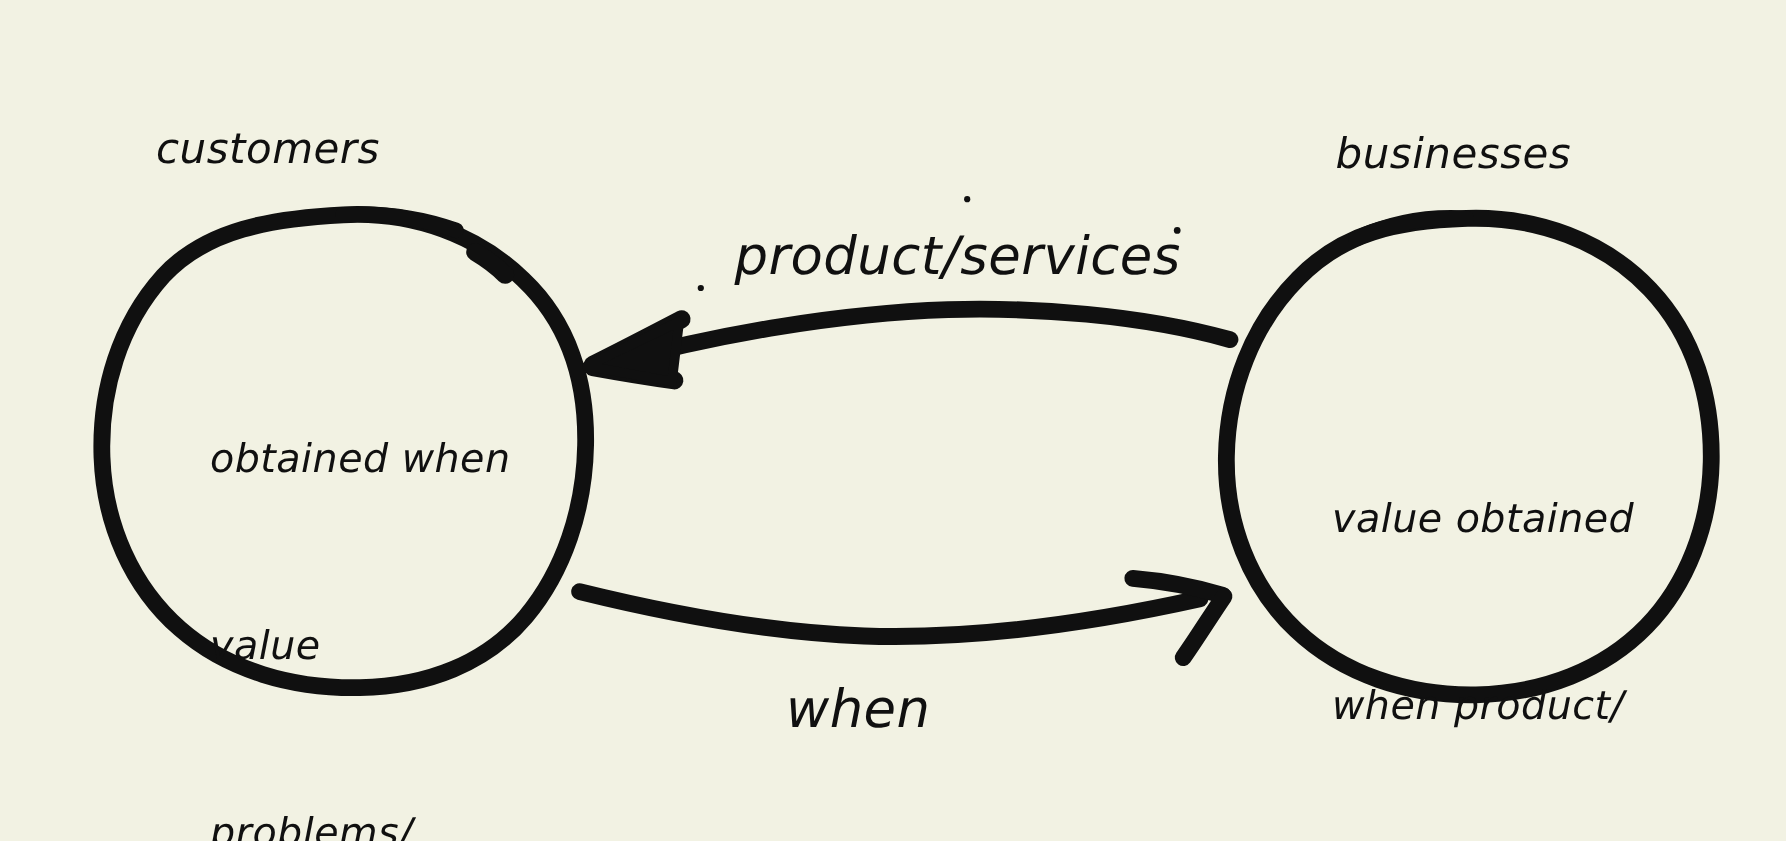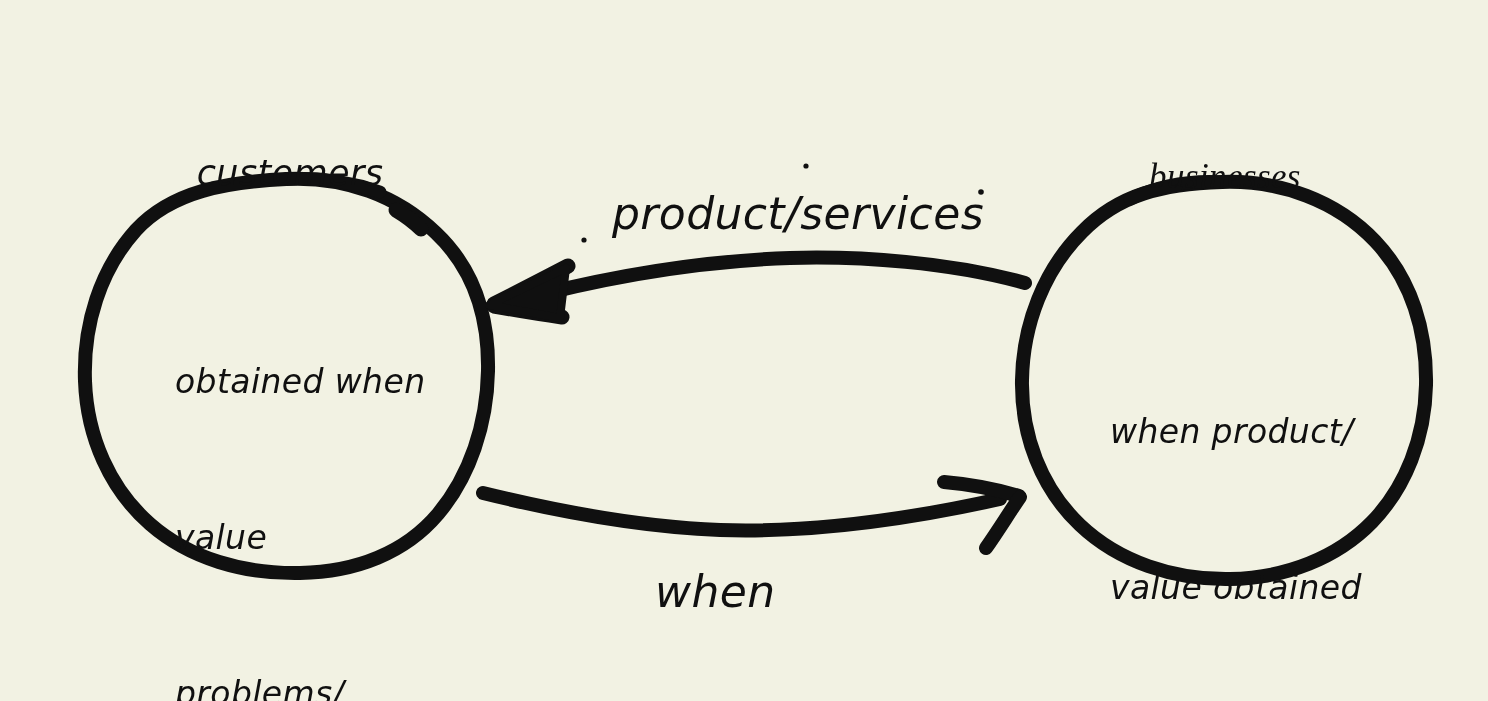--- a/index.html
+++ b/index.html
@@ -32,25 +32,24 @@
     font-style: italic;
     font-weight: 400;
     letter-spacing: 0.4px;
     white-space: pre;
     -webkit-font-smoothing: antialiased;
   }
   
   .group-title {
     font-size: 35px;
     line-height: 1.1;
-    text-align: center;
-    margin-top: 48px;
+    text-align: left;
   }
   #title-customers { left: 130px; top: 106px; width: 320px; }
-  #title-businesses { left: 1065px; top: 110px; width: 320px; font-family: Liberation Serif, serif; }
+  #title-businesses { left: 1113px; top: 110px; width: 320px; }
 
   
   .bubble-text {
     font-size: 33px;
     line-height: 52px;
   }
   #text-customers { left: 175px; top: 252px; width: 300px; }
   #text-businesses { left: 1110px; top: 302px; width: 300px; }
 
   
@@ -129,22 +128,22 @@
 
   <div class="hand bubble-text" id="text-customers">
     <div>obtained when</div>
     <div>value</div>
     <div>problems/</div>
     
     
   </div>
 
   <div class="hand bubble-text" id="text-businesses">
+    <div>value obtained</div>
     <div>when product/</div>
-    <div>value obtained</div>
     
     
   </div>
 
   <div class="hand edge-label" id="label-products">product/services</div>
 
   <div class="hand edge-label" id="label-money">when</div>
 
 </div>
 

